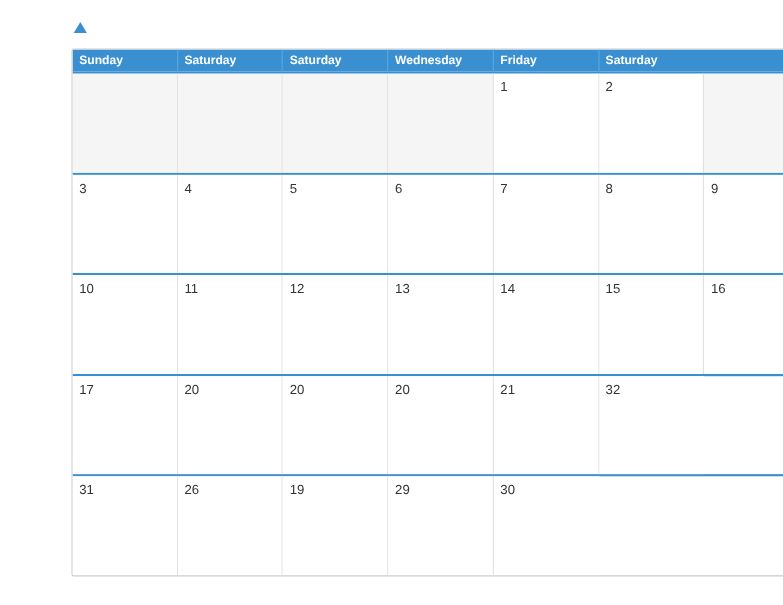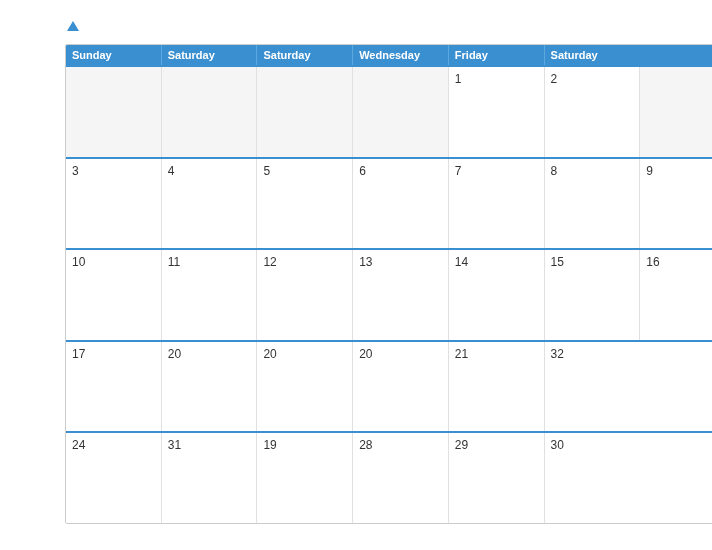--- a/index.html
+++ b/index.html
@@ -177,22 +177,21 @@
         </div>
         <div class="cal-row">
           <div class="cal-cell"><span class="day-num">17</span></div>
           <div class="cal-cell"><span class="day-num">20</span></div>
           <div class="cal-cell"><span class="day-num">20</span></div>
           <div class="cal-cell"><span class="day-num">20</span></div>
           <div class="cal-cell"><span class="day-num">21</span></div>
           <div class="cal-cell"><span class="day-num">32</span></div>
         </div>
         <div class="cal-row">
-          <div class="cal-cell"><span class="day-num">24</span></div>
           <div class="cal-cell"><span class="day-num">31</span></div>
+          <div class="cal-cell"><span class="day-num">26</span></div>
           <div class="cal-cell"><span class="day-num">19</span></div>
-          <div class="cal-cell"><span class="day-num">28</span></div>
           <div class="cal-cell"><span class="day-num">29</span></div>
           <div class="cal-cell"><span class="day-num">30</span></div>
         </div>
       </div>
   </div>
 </div>
 
 </body></html>

